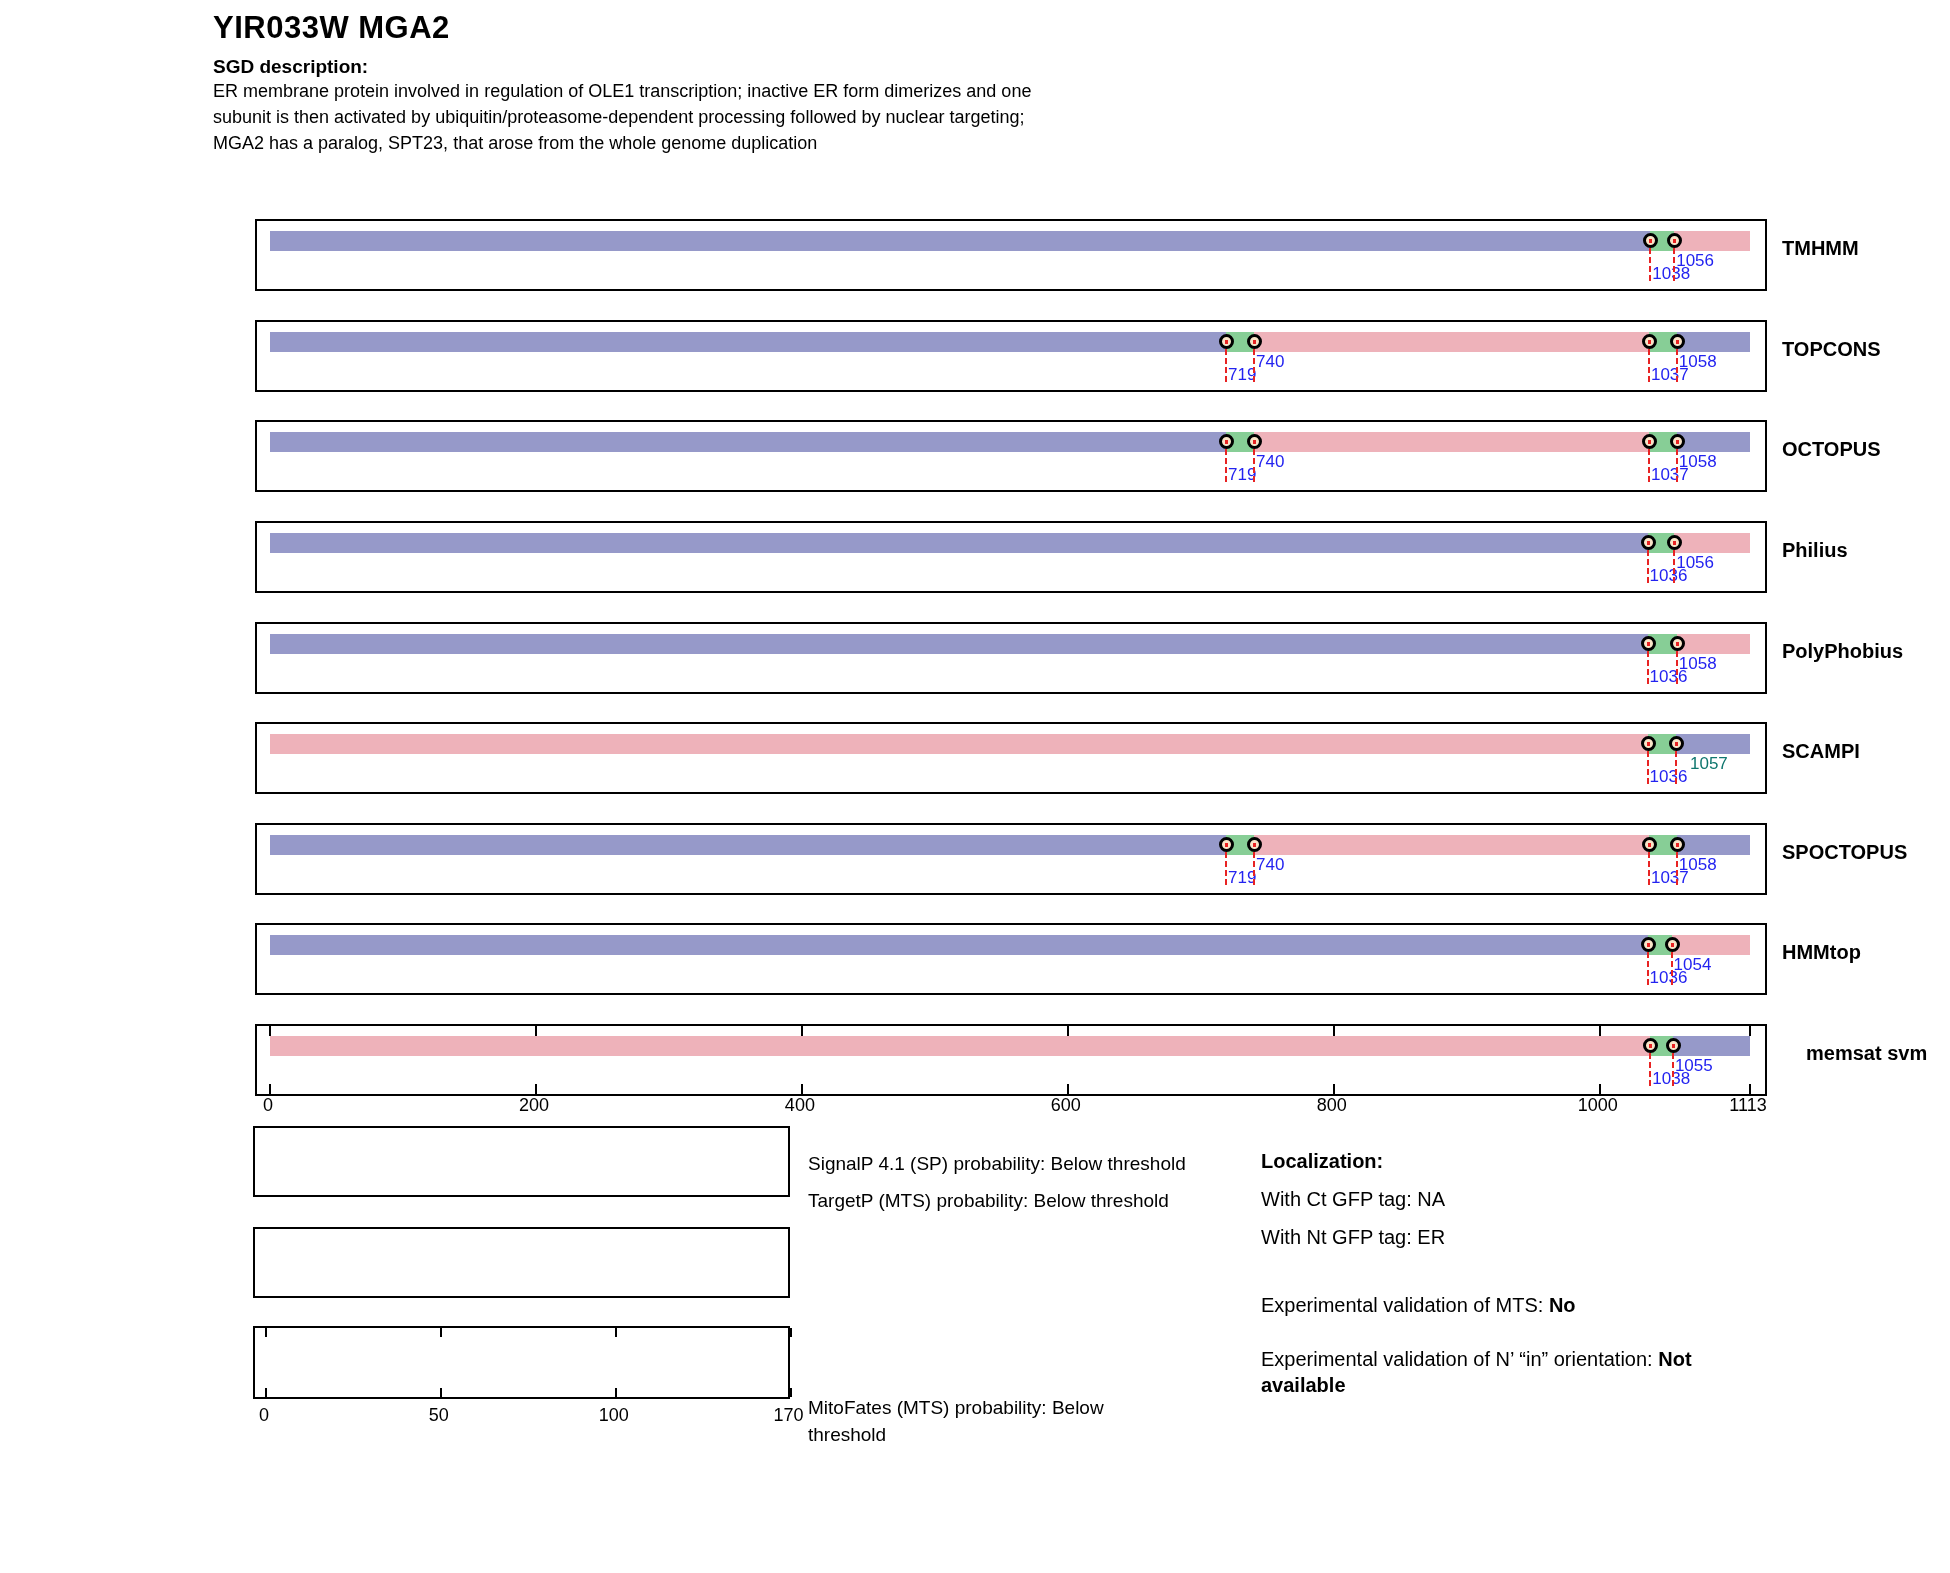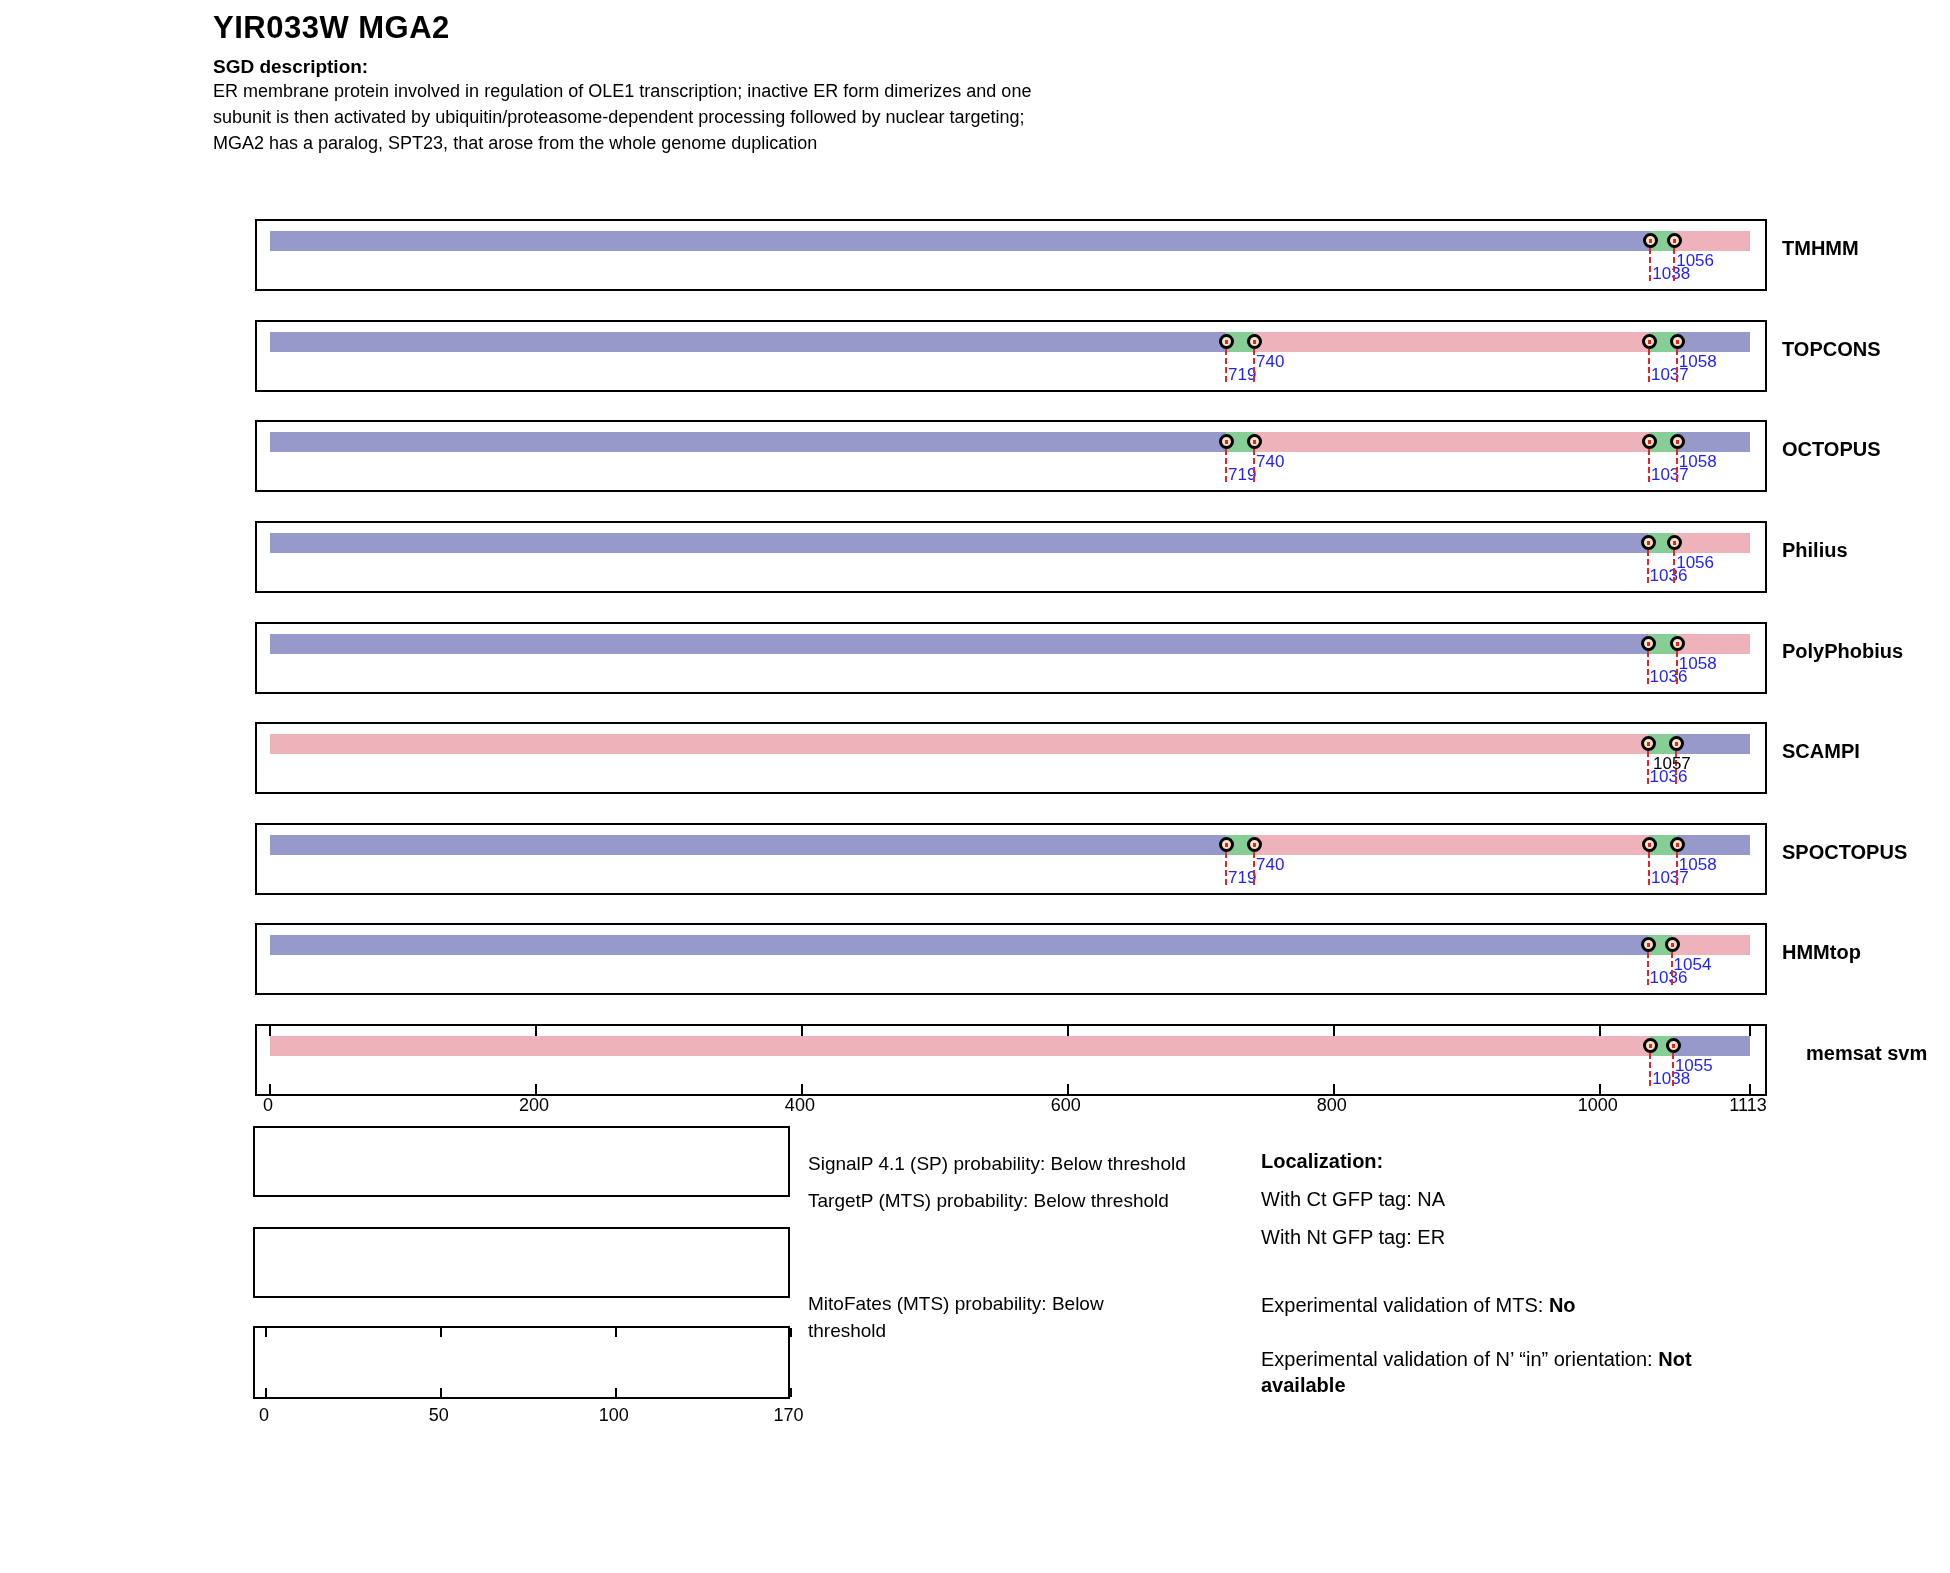--- a/index.html
+++ b/index.html
@@ -157,21 +157,21 @@
       <div class="track-box" style="top: 722px;">
         <div class="seg" style="left: 13px; width: 1377.61px; background: rgb(238, 178, 186);"></div>
         <div class="seg" style="left: 1390.61px; width: 27.9245px; background: rgb(135, 206, 150);"></div>
         <div class="seg" style="left: 1418.53px; width: 74.4654px; background: rgb(150, 153, 201);"></div>
         <div class="guide" style="left: 1389.61px; border-left-color: rgb(232, 35, 35);"></div>
         <div class="pos-label low" style="left: 1392.61px; color: rgb(35, 35, 240);">1036</div>
         <div class="marker" style="left: 1383.61px;">
           <div class="marker-dash"></div>
         </div>
         <div class="guide" style="left: 1417.53px; border-left-color: rgb(232, 35, 35);"></div>
-        <div class="pos-label high" style="left: 1396px; color: #000000;">1057</div>
+        <div class="pos-label high" style="left: 1433px; color: #0f766e;">1057</div>
         <div class="marker" style="left: 1411.53px;">
           <div class="marker-dash"></div>
         </div>
       </div>
       <div class="track-name" style="top: 740px;">SCAMPI</div>
       <div class="track-box" style="top: 823px;">
         <div class="seg" style="left: 13px; width: 956.083px; background: rgb(150, 153, 201);"></div>
         <div class="seg" style="left: 969.083px; width: 27.9245px; background: rgb(135, 206, 150);"></div>
         <div class="seg" style="left: 997.007px; width: 394.933px; background: rgb(238, 178, 186);"></div>
         <div class="seg" style="left: 1391.94px; width: 27.9245px; background: rgb(135, 206, 150);"></div>
@@ -262,21 +262,21 @@
       <div class="bplot" style="top: 1326px; height: 73px;">
         <div class="tickmark" style="left: 10px; top: 0px; height: 9px;"></div>
         <div class="tickmark" style="left: 10px; bottom: 0px; height: 9px;"></div>
         <div class="tickmark" style="left: 184.867px; top: 0px; height: 9px;"></div>
         <div class="tickmark" style="left: 184.867px; bottom: 0px; height: 9px;"></div>
         <div class="tickmark" style="left: 359.733px; top: 0px; height: 9px;"></div>
         <div class="tickmark" style="left: 359.733px; bottom: 0px; height: 9px;"></div>
         <div class="tickmark" style="left: 534.6px; top: 0px; height: 9px;"></div>
         <div class="tickmark" style="left: 534.6px; bottom: 0px; height: 9px;"></div>
       </div>
-      <div class="bplot-label narrow" style="top: 1290px;">MitoFates (MTS) probability: Below threshold</div>
+      <div class="bplot-label narrow" style="top: 1394px;">MitoFates (MTS) probability: Below threshold</div>
       <div class="xlabel" style="left: 264px; top: 1405px;">0</div>
       <div class="xlabel" style="left: 438.867px; top: 1405px;">50</div>
       <div class="xlabel" style="left: 613.733px; top: 1405px;">100</div>
       <div class="xlabel" style="left: 788.6px; top: 1405px;">170</div>
     </div>
 
   <div class="loc">
     <div class="loc-heading">Localization:</div>
     <div class="loc-line">With Ct GFP tag: NA</div>
     <div class="loc-line">With Nt GFP tag: ER</div>

